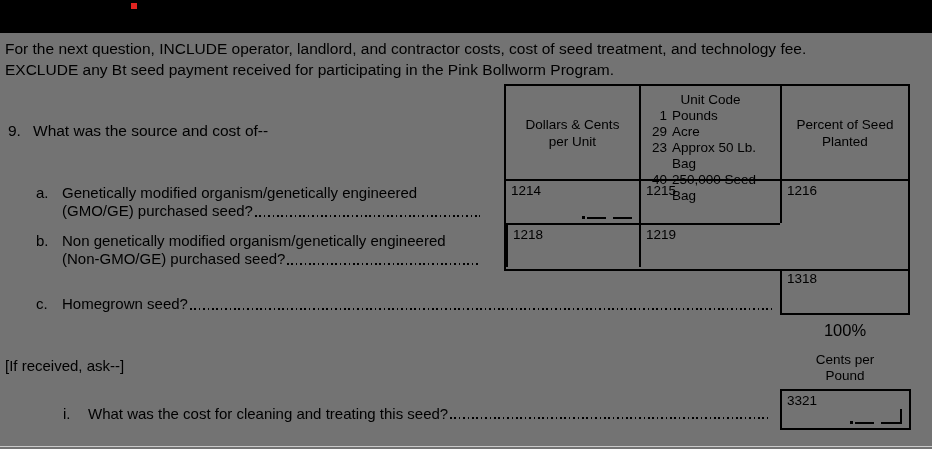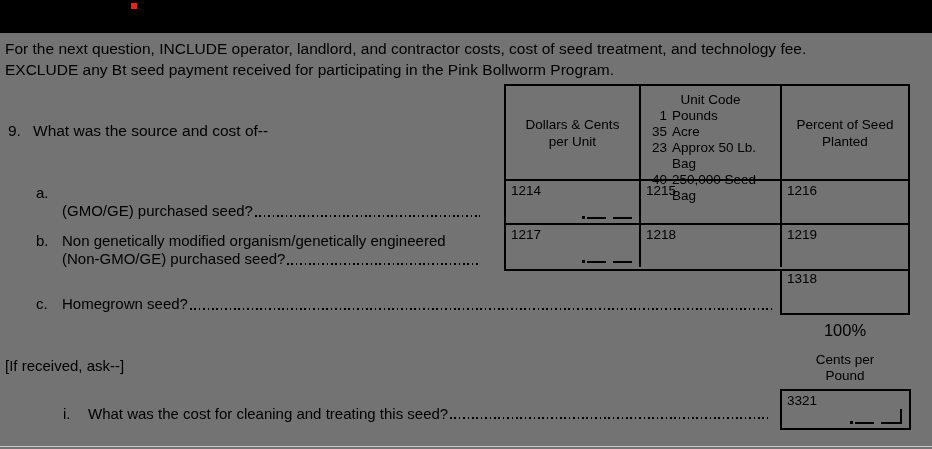--- a/index.html
+++ b/index.html
@@ -62,20 +62,21 @@
 
   <div class="abs instructions">
     <div>For the next question, INCLUDE operator, landlord, and contractor costs, cost of seed treatment, and technology fee.</div>
     <div>EXCLUDE any Bt seed payment received for participating in the Pink Bollworm Program.</div>
   </div>
 
   <div class="abs qnum">9.</div>
   <div class="abs qtext">What was the source and cost of--</div>
 
   <div class="abs letter" style="left:36px;top:184px;">a.</div>
+  <div class="abs itemline" style="left:62px;top:184px;width:420px;">Genetically modified organism/genetically engineered</div>
   <div class="abs itemline leaderrow" style="left:62px;top:202px;width:418px;">
     <span class="txt">(GMO/GE) purchased seed?</span>
     <span class="leader"></span>
   </div>
 
   <div class="abs letter" style="left:36px;top:232px;">b.</div>
   <div class="abs itemline" style="left:62px;top:232px;width:420px;">Non genetically modified organism/genetically engineered</div>
   <div class="abs itemline leaderrow" style="left:62px;top:250px;width:418px;">
     <span class="txt">(Non-GMO/GE) purchased seed?</span>
     <span class="leader"></span>
@@ -88,21 +89,21 @@
   </div>
 
   <div class="abs tbl">
     <div class="cell center preline">Dollars &amp; Cents
 per Unit</div>
     <div class="cell cl">
       <div class="uc-title">Unit Code</div>
       <div class="uc-list">
         <span class="uc-code">1</span>
         <span>Pounds</span>
-        <span class="uc-code">35</span>
+        <span class="uc-code">29</span>
         <span>Acre</span>
         <span class="uc-code">23</span>
         <span>Approx 50 Lb. Bag</span>
         <span class="uc-code">40</span>
         <span>250,000 Seed Bag</span>
       </div>
     </div>
     <div class="cell cl center preline">Percent of Seed
 Planted</div>
 
@@ -114,28 +115,20 @@
         <span class="ul"></span>
       </span>
     </div>
     <div class="cell cl rt">
       <span class="code">1215</span>
     </div>
     <div class="cell cl rt">
       <span class="code">1216</span>
     </div>
 
-    <div class="cell rt">
-      <span class="code">1217</span>
-      <span class="entry">
-        <span class="dot"></span>
-        <span class="ul"></span>
-        <span class="ul"></span>
-      </span>
-    </div>
     <div class="cell cl rt">
       <span class="code">1218</span>
     </div>
     <div class="cell cl rt">
       <span class="code">1219</span>
     </div>
   </div>
 
   <div class="hangcell">
     <span class="code">1318</span>

